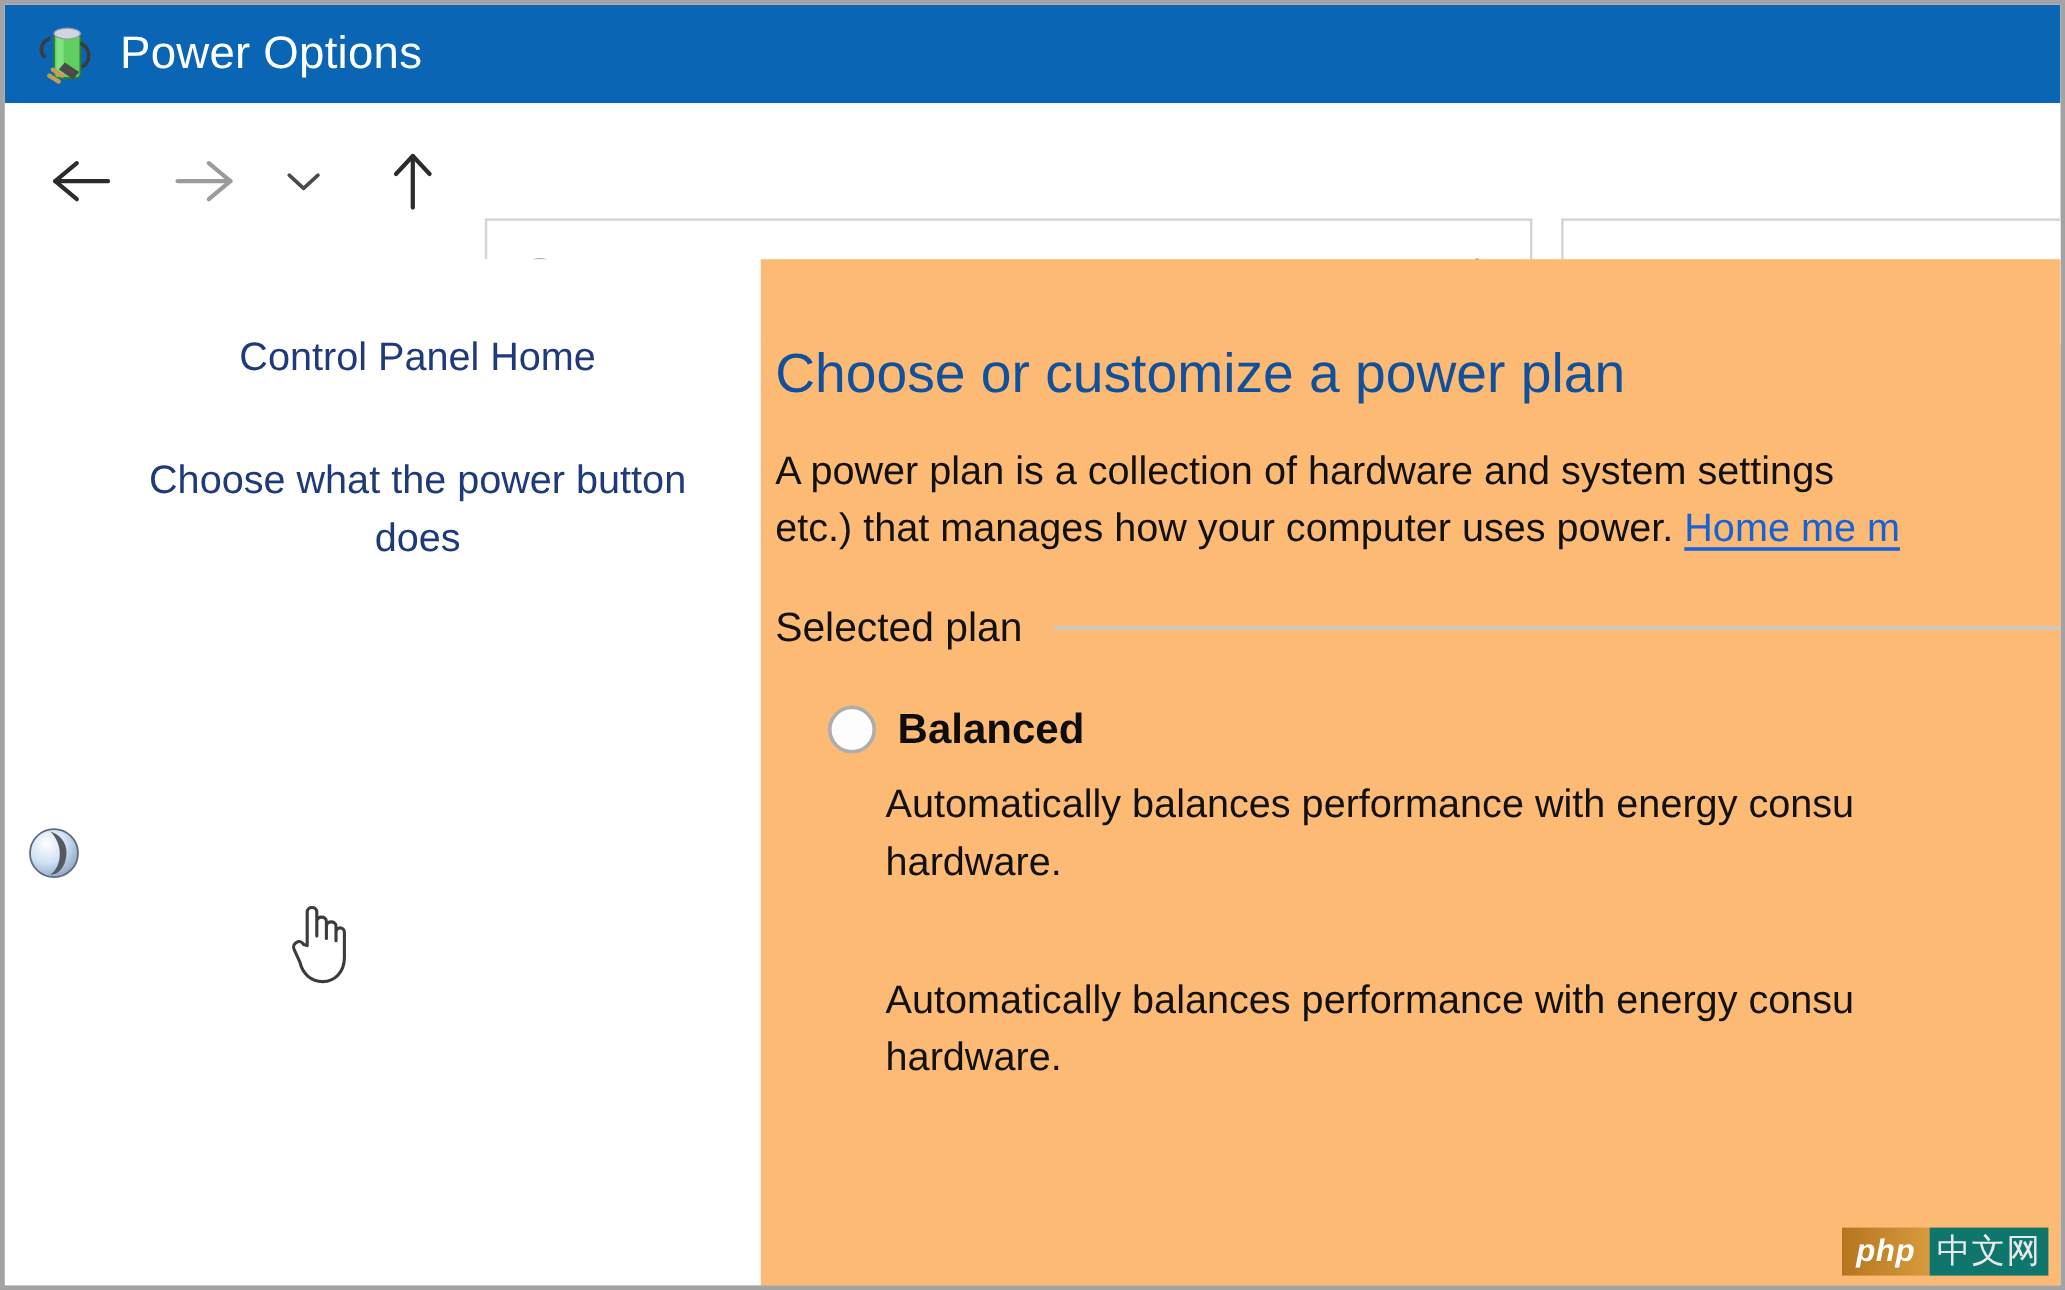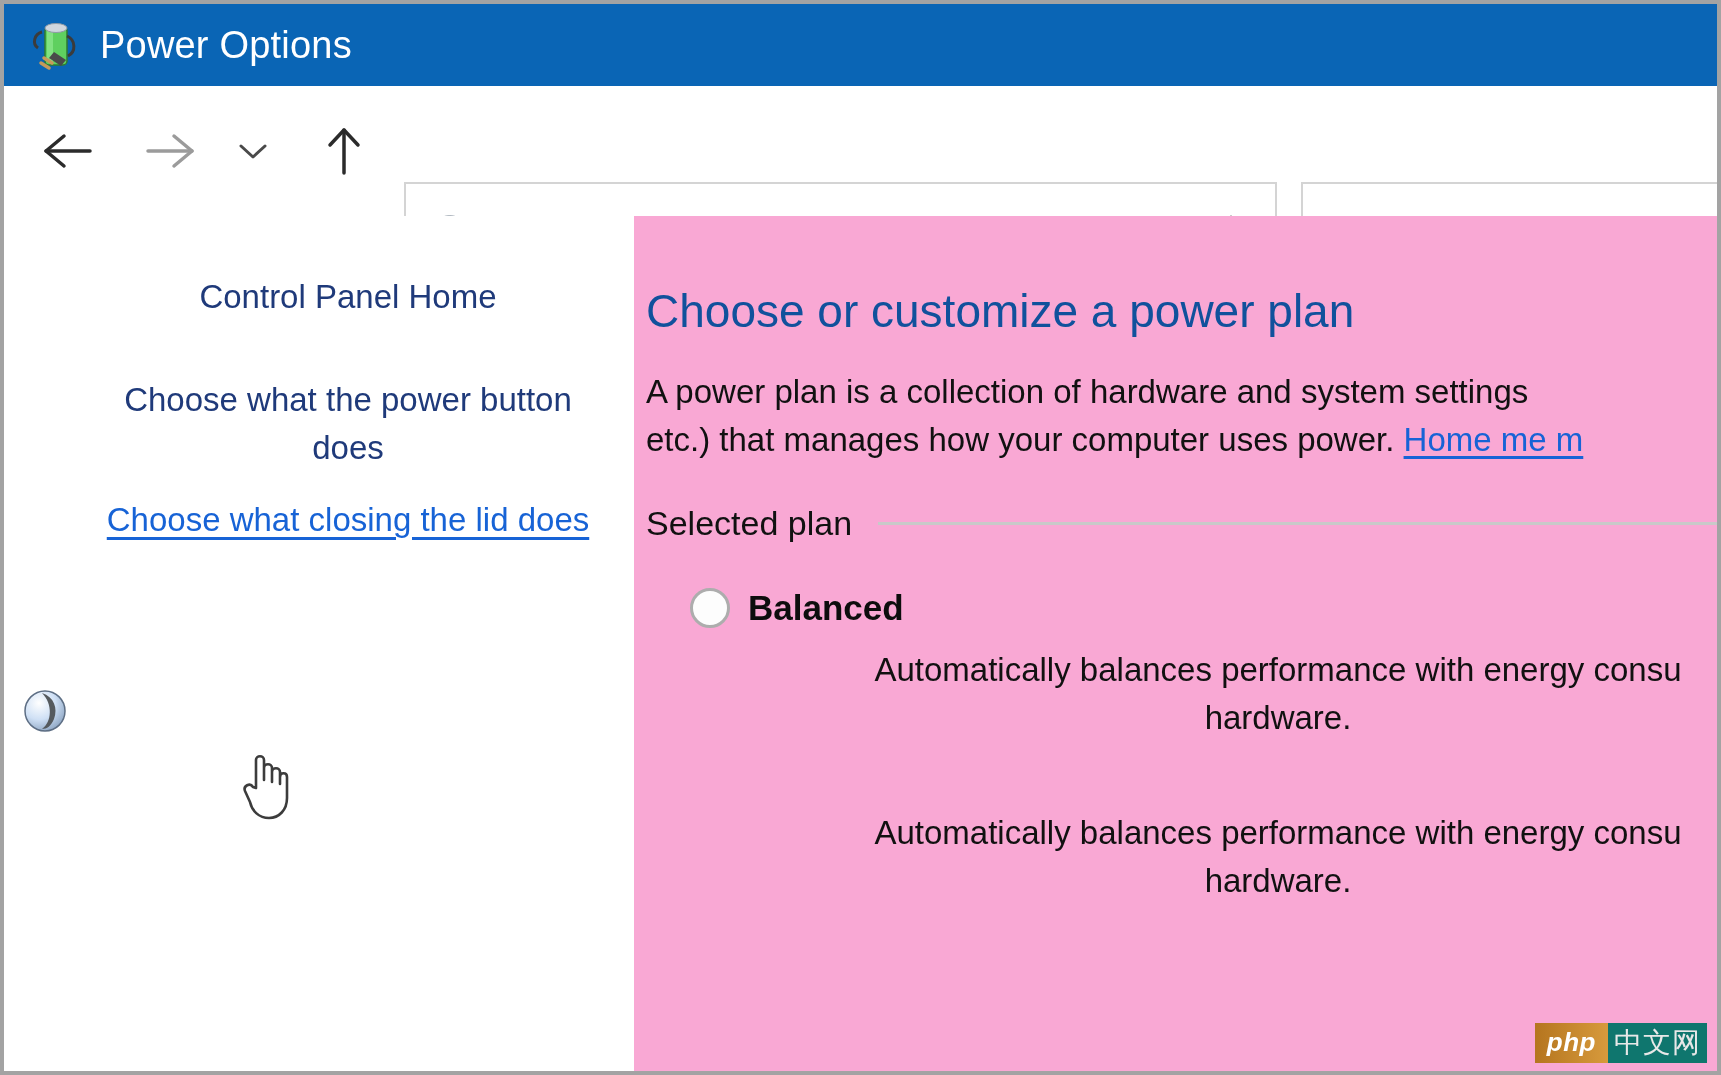--- a/index.html
+++ b/index.html
@@ -185,21 +185,21 @@
     height: 78px;
     pointer-events: none;
   }
 
   
   #mainpane {
     position: absolute;
     left: 630px; top: 212px;
     right: 0;
     height: 860px;
-    background: #f9a8d4;
+    background: #fdba74;
     overflow: hidden;
   }
 
   #main-heading {
     position: absolute;
     left: 12px; top: 68px;
     font-size: 46px;
     color: #11519c;
     white-space: nowrap;
   }
@@ -237,21 +237,20 @@
     flex: 1 1 auto;
     height: 3px;
     background: #c9c9c9;
     margin-left: 26px;
   }
 
   .plan {
     position: absolute;
     left: 56px;
     right: 0;
-    text-align: center;
   }
   #plan-balanced { top: 372px; }
   #plan-dell     { top: 575px; }
 
   .plan-row {
     display: flex;
     align-items: center;
   }
   .radio {
     width: 40px; height: 40px;
@@ -408,21 +407,20 @@
       <span class="search-placeholder">Search Control P</span>
     </div>
   </div>
 
   <div id="leftpane">
 
     <div class="side-link" id="side-home">Control Panel Home</div>
 
     <div class="side-link" id="side-powerbtn">Choose what the power button does</div>
 
-    <div class="side-link hovered" id="side-lid">Choose what closing the lid does</div>
 
 
     <span class="sleep-icon">
       <svg width="46" height="46" viewBox="0 0 46 46">
         <defs>
           <radialGradient id="sphereg" cx="35%" cy="30%" r="75%">
             <stop offset="0%" stop-color="#ffffff"></stop>
             <stop offset="55%" stop-color="#cfe0f5"></stop>
             <stop offset="100%" stop-color="#8fa7c4"></stop>
           </radialGradient>

